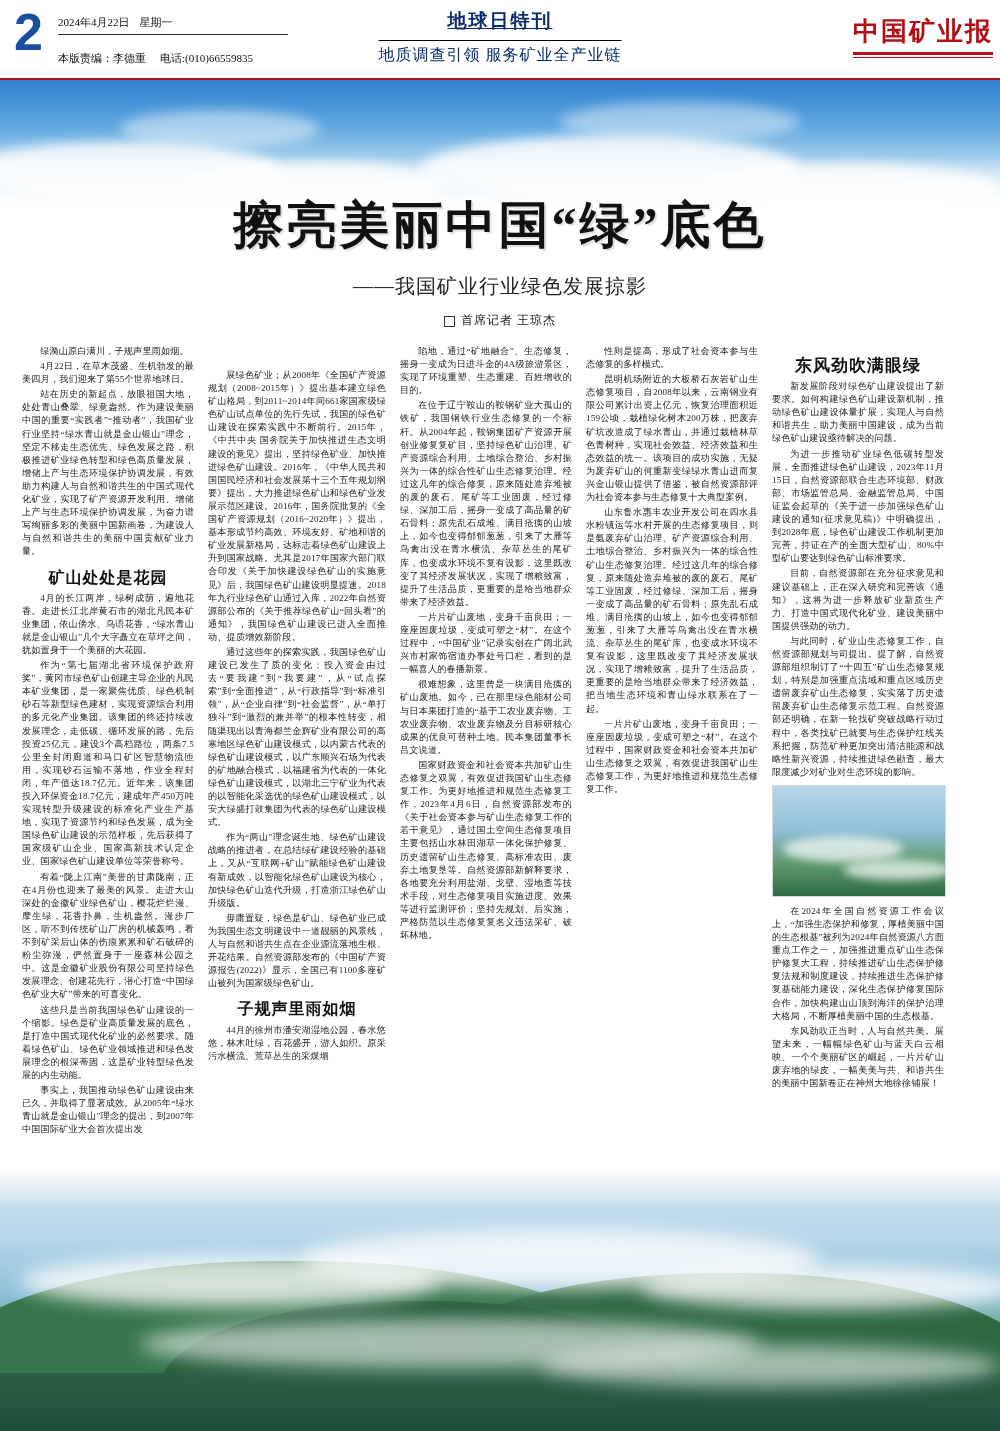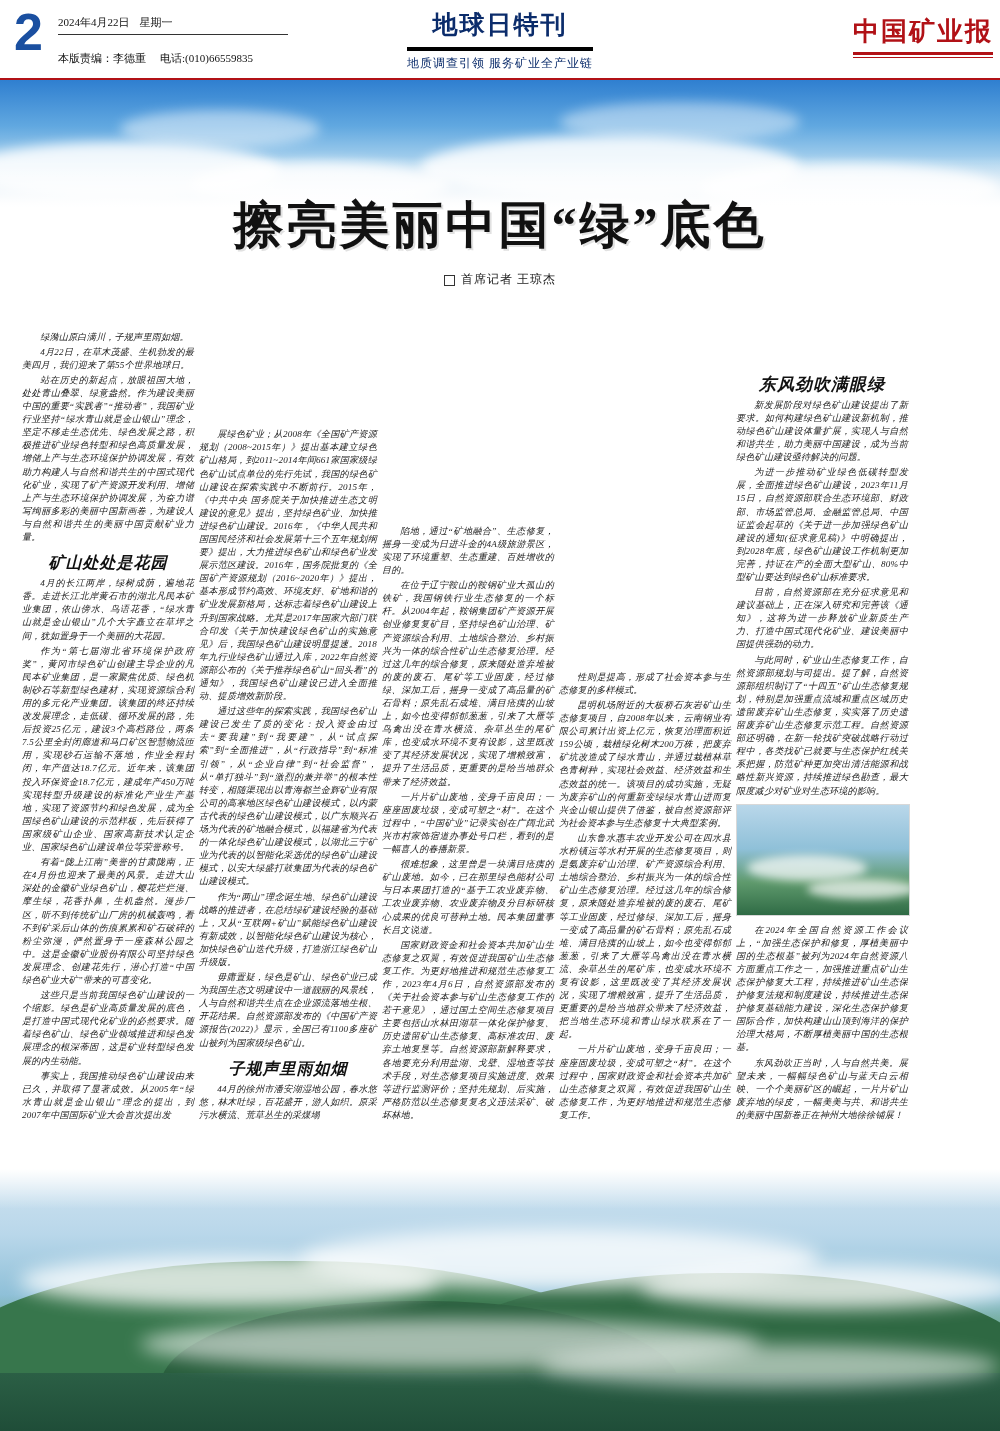--- a/index.html
+++ b/index.html
@@ -23,26 +23,27 @@
   }
   .mast-left{
     position:absolute;left:58px;top:12px;font-size:11px;line-height:20px;color:#111;
   }
   .mast-left .row1{display:flex;align-items:center;gap:10px;text-align:center;}
   .mast-left .row2{display:flex;align-items:center;gap:14px;border-top:1px solid #333;padding-top:13px;margin-top:2px;width:230px;}
   .mast-center{
     position:absolute;left:50%;transform:translateX(-50%);top:8px;text-align:center;
   }
   .mast-center .title{
-    font-size:25px;font-weight:bold;letter-spacing:2px;color:#0b2c6b;
+    font-size:19px;font-weight:bold;letter-spacing:2px;color:#0b2c6b;
     font-family:"Liberation Serif",serif;
+    text-decoration:underline;
   }
   .mast-center .sub{
-    margin-top:6px;font-size:12px;color:#0b2c6b;letter-spacing:1px;
-    border-top:4px solid #000000;padding-top:4px;
+    margin-top:6px;font-size:16px;color:#0b2c6b;letter-spacing:1px;
+    border-top:1px solid #000000;padding-top:4px;
   }
   .mast-right{
     position:absolute;right:7px;top:14px;text-align:right;
   }
   .mast-right .brand{
     font-size:26px;font-weight:bold;color:#b11116;letter-spacing:2px;
     font-family:"Liberation Serif",serif;
   }
   .mast-right .rule{height:3px;background:#b11116;margin-top:3px;}
   .mast-right .rule2{height:1px;background:#b11116;margin-top:2px;}
@@ -72,29 +73,28 @@
     margin-top:14px;font-size:20px;letter-spacing:1px;color:#222;
   }
   .byline{
     margin-top:12px;font-size:12px;color:#222;letter-spacing:1px;
   }
   .byline .box{display:inline-block;width:9px;height:9px;border:1px solid #333;margin-right:6px;vertical-align:middle;}
 
   
   .body-area{
     position:relative;margin-top:16px;padding:0 22px;
-    display:flex;gap:5px;align-items:flex-end;
+    display:flex;gap:14px;align-items:flex-start;
     height:820px;
-    font-style:italic;
   }
   .col{
     width:172px;font-size:9.1px;line-height:13.1px;text-align:justify;color:#1a1a1a;
     letter-spacing:.2px;
   }
-  .col.wide{width:178px;}
+  .col.wide{width:178px;margin-top:24px;}
   .col p{margin:0 0 2px 0;text-indent:2em;}
   .sec-title{
     font-size:16px;font-weight:bold;text-align:center;margin:12px 0 8px 0;letter-spacing:1px;color:#111;
   }
   .sec-title.right{font-size:17px;margin-top:14px;}
   .col.last{width:172px;}
 
   
   .photo{
     position:absolute;left:0;right:0;bottom:0;height:262px;overflow:hidden;
@@ -152,20 +152,21 @@
   <div class="cloud c6"></div>
   <div class="cloud c1"></div>
   <div class="cloud c2"></div>
   <div class="cloud c3"></div>
   <div class="cloud c4"></div>
   <div class="fade"></div>
 </div>
 
 <div class="headline-wrap">
   <div class="headline">擦亮美丽中国“绿”底色</div>
+  <div class="subheadline">——我国矿业行业绿色发展掠影</div>
   <div class="byline">
     <span class="box"></span><span>首席记者 王琼杰</span>
   </div>
 </div>
 
 <div class="body-area">
 
   <div class="col">
     <p>绿漪山原白满川，子规声里雨如烟。</p>
     <p>4月22日，在草木茂盛、生机勃发的最美四月，我们迎来了第55个世界地球日。</p>

